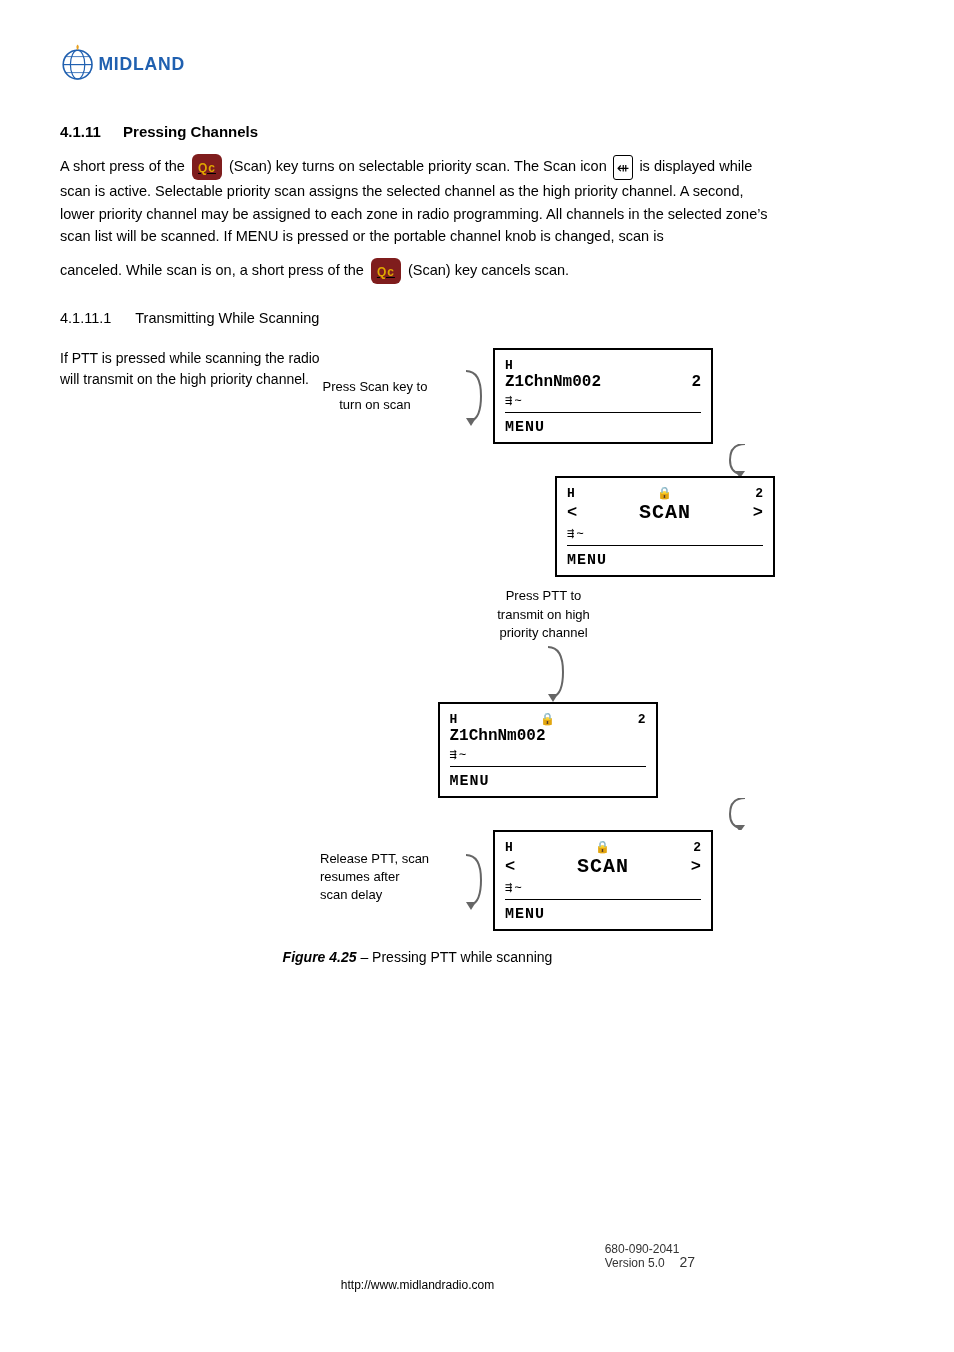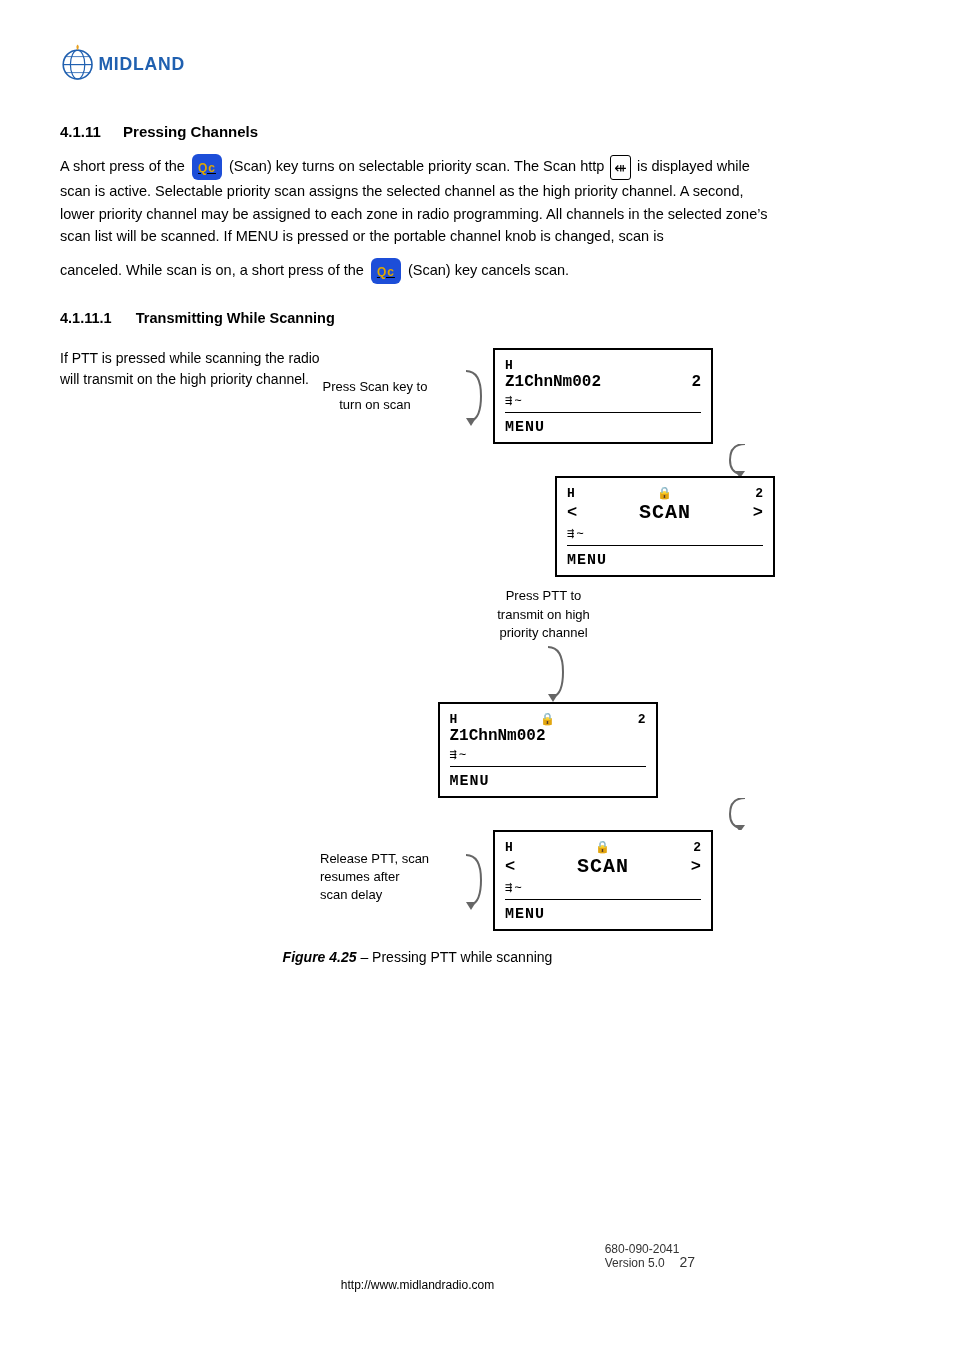--- a/index.html
+++ b/index.html
@@ -43,21 +43,21 @@
     
     .body-text {
       font-size: 14.5px;
       line-height: 1.55;
       margin-bottom: 10px;
     }
 
     
     .scan-btn-icon {
       display: inline-block;
-      background: #1d4ed8;
+      background: #7f1d1d;
       border-radius: 6px;
       padding: 2px 6px;
       vertical-align: middle;
       margin: 0 3px;
       text-decoration: underline;
     }
     .scan-btn-icon span {
       color: #fff;
       font-size: 11px;
       font-weight: bold;
@@ -74,21 +74,21 @@
       font-size: 15px;
       vertical-align: middle;
       margin: 0 2px;
       border: 1.5px solid #000;
       border-radius: 3px;
       padding: 0 3px;
     }
 
     
     .subsection-heading {
-      font-weight: bold;
+      font-weight: normal;
       font-size: 14.5px;
       margin: 16px 0 10px 0;
     }
 
     
     .diagram-section {
       display: flex;
       flex-direction: row;
       margin-top: 12px;
       align-items: flex-start;
@@ -232,21 +232,21 @@
     <span class="section-number">4.1.11</span>
     <span>Pressing Channels</span>
   </div>
 
   <p class="body-text">
     <span>A short press of the</span>
     
     <span class="scan-btn-icon">
       <span class="qc">Qc</span>
     </span>
-    <span>(Scan) key turns on selectable priority scan. The Scan http</span>
+    <span>(Scan) key turns on selectable priority scan. The Scan icon</span>
     
     <span class="scan-antenna-icon">⇺</span>
     <span>is displayed while scan is active. Selectable priority scan assigns the selected channel as the high priority channel. A second, lower priority channel may be assigned to each zone in radio programming. All channels in the selected zone’s scan list will be scanned. If MENU is pressed or the portable channel knob is changed, scan is</span>
   </p>
 
   <p class="body-text">
     <span>canceled. While scan is on, a short press of the</span>
     <span class="scan-btn-icon">
       <span class="qc">Qc</span>
     </span>

